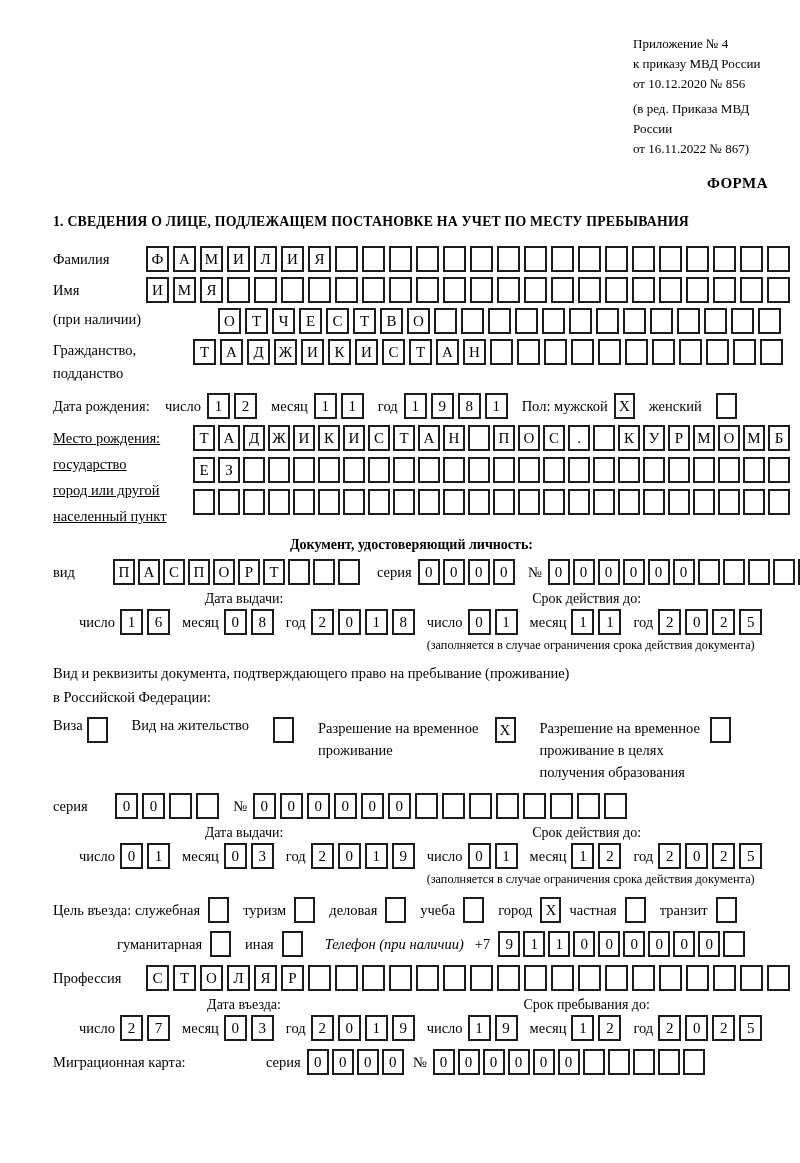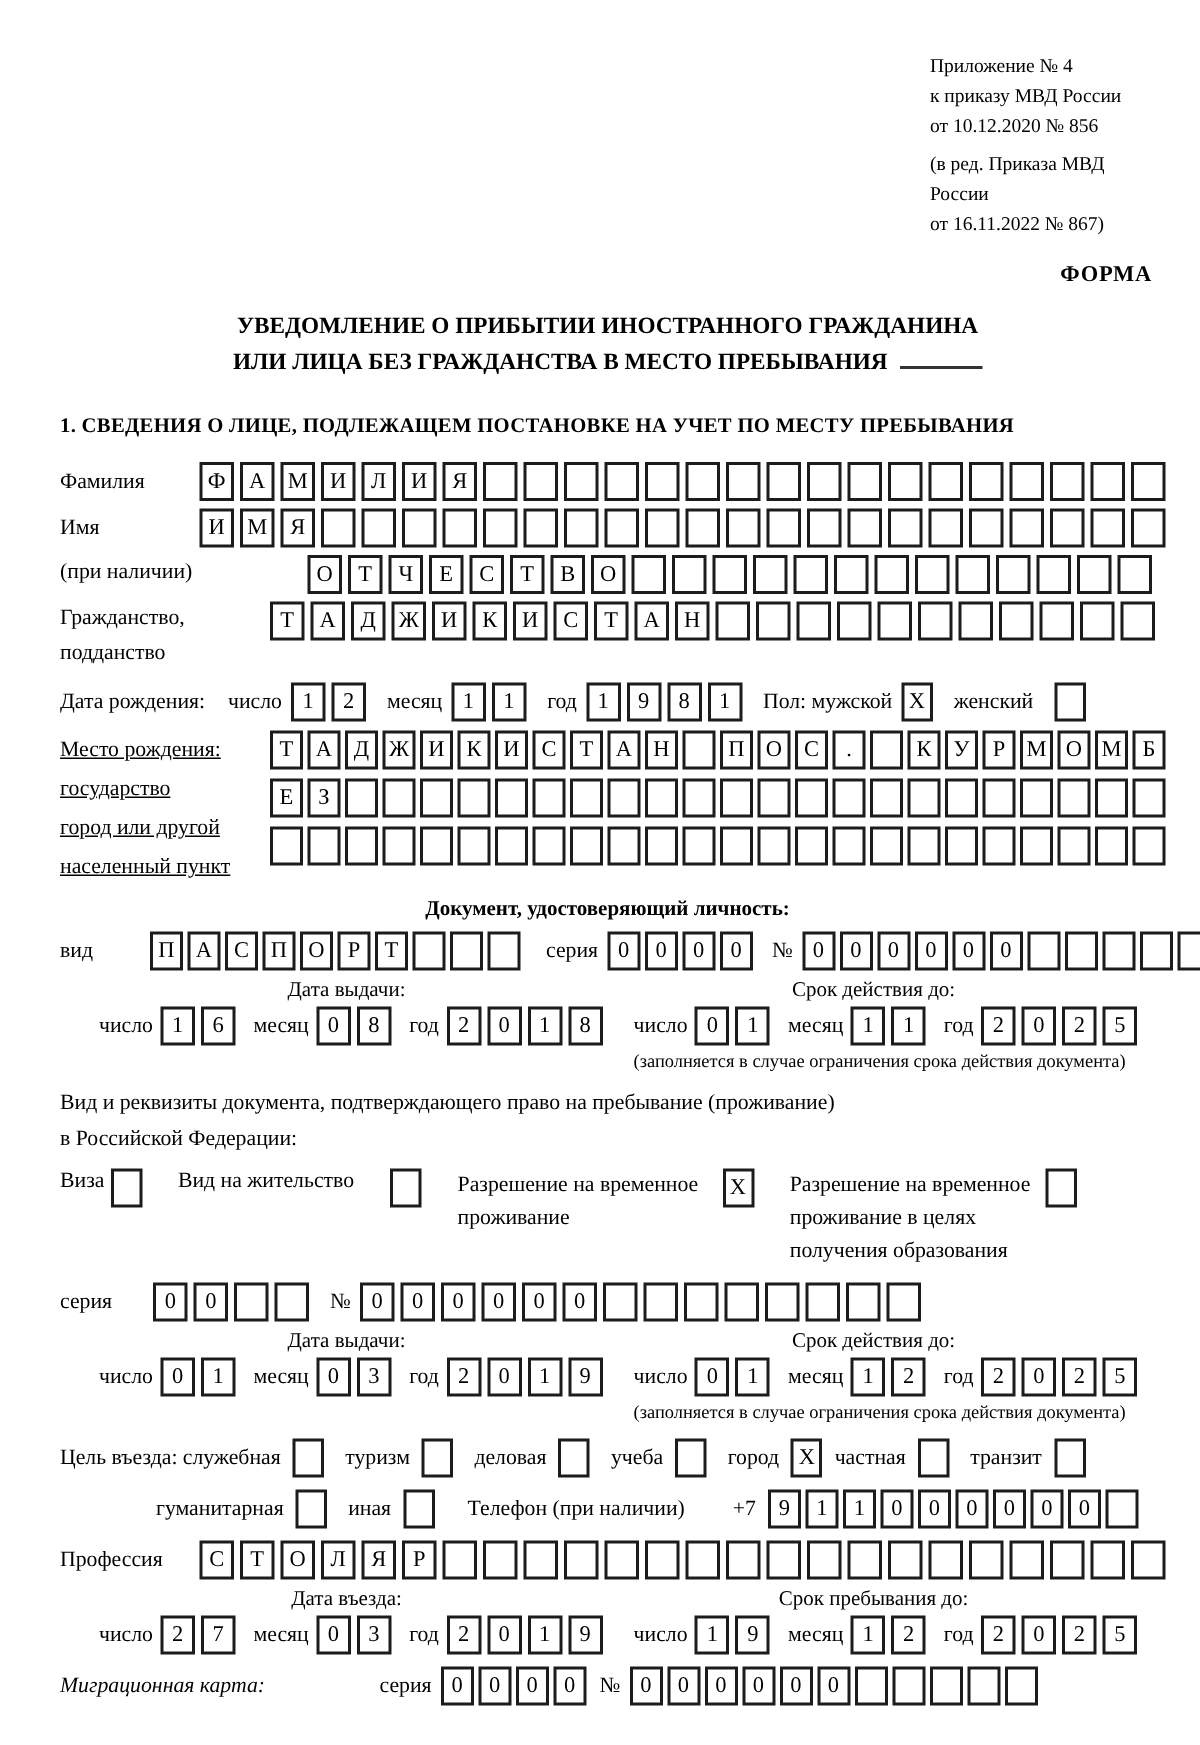--- a/index.html
+++ b/index.html
@@ -1,17 +1,17 @@
 <!DOCTYPE html>
 <html lang="ru"><head>
 <meta charset="utf-8">
 <style>
   html,body{margin:0;padding:0;background:#fff;color:#000;}
   body{width:800px;height:1163px;font-family:"Liberation Serif",serif;font-size:14.5px;overflow:hidden;}
-  .page{padding:34px 30px 0 40px;box-sizing:border-box;}
+  .page{padding:34px 30px 0 53px;box-sizing:border-box;}
 
   
   .hdr{margin-left:580px;font-size:13px;line-height:20px;}
   .hdr .blk2{margin-top:5px;}
   .forma{margin-left:580px;text-align:right;font-weight:bold;font-size:15px;margin-top:16px;padding-right:2px;letter-spacing:.5px;}
 
   
   .title{text-align:center;font-weight:bold;font-size:15.5px;line-height:24px;margin-top:14px;}
   .uline{display:inline-block;width:55px;border-bottom:2px solid #333;height:14px;margin-left:8px;}
 
@@ -66,24 +66,20 @@
 
   <div class="hdr">
     <div>Приложение № 4</div>
     <div>к приказу МВД России</div>
     <div>от 10.12.2020 № 856</div>
     <div class="blk2">(в ред. Приказа МВД России</div>
     <div>от 16.11.2022 № 867)</div>
   </div>
   <div class="forma">ФОРМА</div>
 
-  <div class="title">
-    <div>УВЕДОМЛЕНИЕ О ПРИБЫТИИ ИНОСТРАННОГО ГРАЖДАНИНА</div>
-    <div><span>ИЛИ ЛИЦА БЕЗ ГРАЖДАНСТВА В МЕСТО ПРЕБЫВАНИЯ</span><span class="uline"></span></div>
-  </div>
 
   <div class="sec-head">1. СВЕДЕНИЯ О ЛИЦЕ, ПОДЛЕЖАЩЕМ ПОСТАНОВКЕ НА УЧЕТ ПО МЕСТУ ПРЕБЫВАНИЯ</div>
 
   <div class="row">
     <span class="lblcol w93">Фамилия</span>
     <span class="grid g">
         <span class="cell">Ф</span>
         <span class="cell">А</span>
         <span class="cell">М</span>
         <span class="cell">И</span>
@@ -514,21 +510,21 @@
     <span class="cb"></span>
     <span class="t">транзит</span>
     <span class="cb"></span>
   </div>
 
   <div class="purpose" style="margin-top:8px;">
     <span class="t" style="margin-left:64px;">гуманитарная</span>
     <span class="cb"></span>
     <span class="t">иная</span>
     <span class="cb" style="margin-right:22px;"></span>
-    <span class="t" style="margin-right:32px;">Телефон (при наличии)</span>
+    <span class="t" style="margin-right:11px;font-style:italic;">Телефон (при наличии)</span>
     <span class="t">+7</span>
     <span class="grid gn">
         <span class="cell">9</span>
         <span class="cell">1</span>
         <span class="cell">1</span>
         <span class="cell">0</span>
         <span class="cell">0</span>
         <span class="cell">0</span>
         <span class="cell">0</span>
         <span class="cell">0</span>
@@ -608,21 +604,21 @@
             <span class="cell">2</span>
             <span class="cell">0</span>
             <span class="cell">2</span>
             <span class="cell">5</span>
           </span>
       </div>
     </div>
   </div>
 
   <div class="row" style="margin-top:8px;">
-    <span class="lblcol" style="width:175px;font-style:italic;">Миграционная карта:</span>
+    <span class="lblcol" style="width:175px;">Миграционная карта:</span>
     <span class="mlr" style="margin-left:38px;">серия</span>
     <span class="grid gn">
         <span class="cell">0</span>
         <span class="cell">0</span>
         <span class="cell">0</span>
         <span class="cell">0</span>
       </span>
     <span class="mll mlr" style="margin-left:6px;">№</span>
     <span class="grid gn">
         <span class="cell">0</span>

